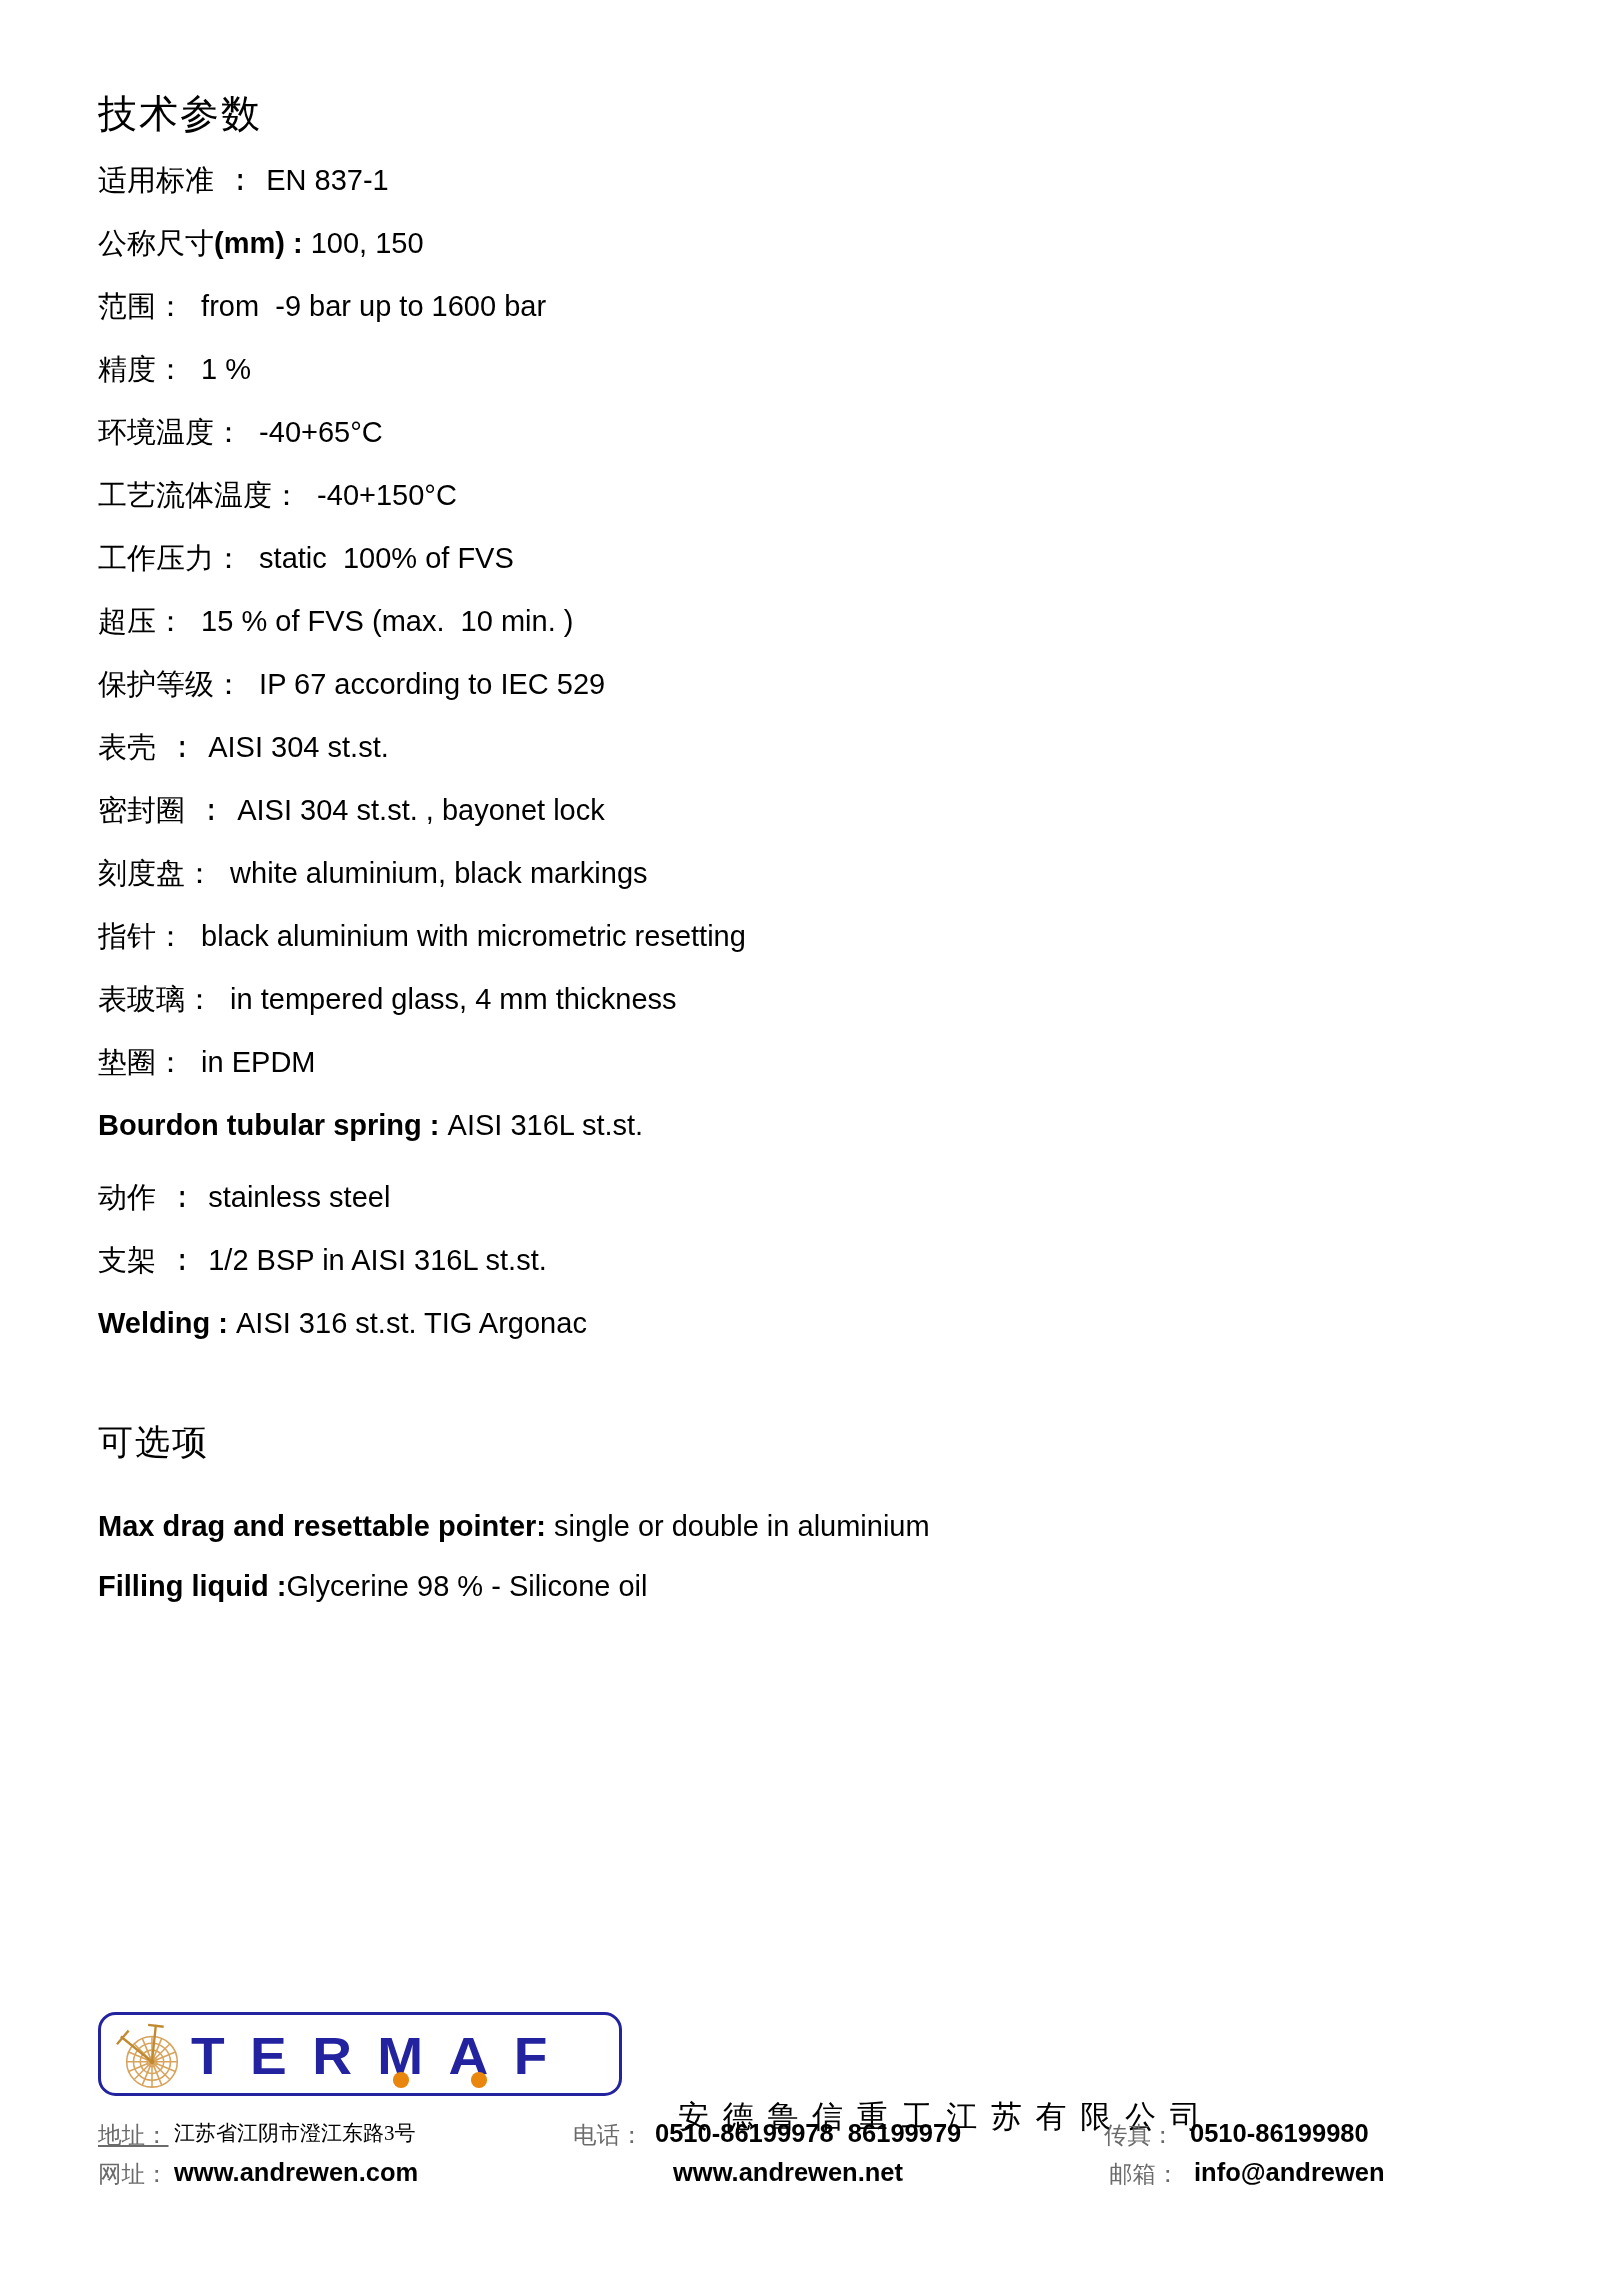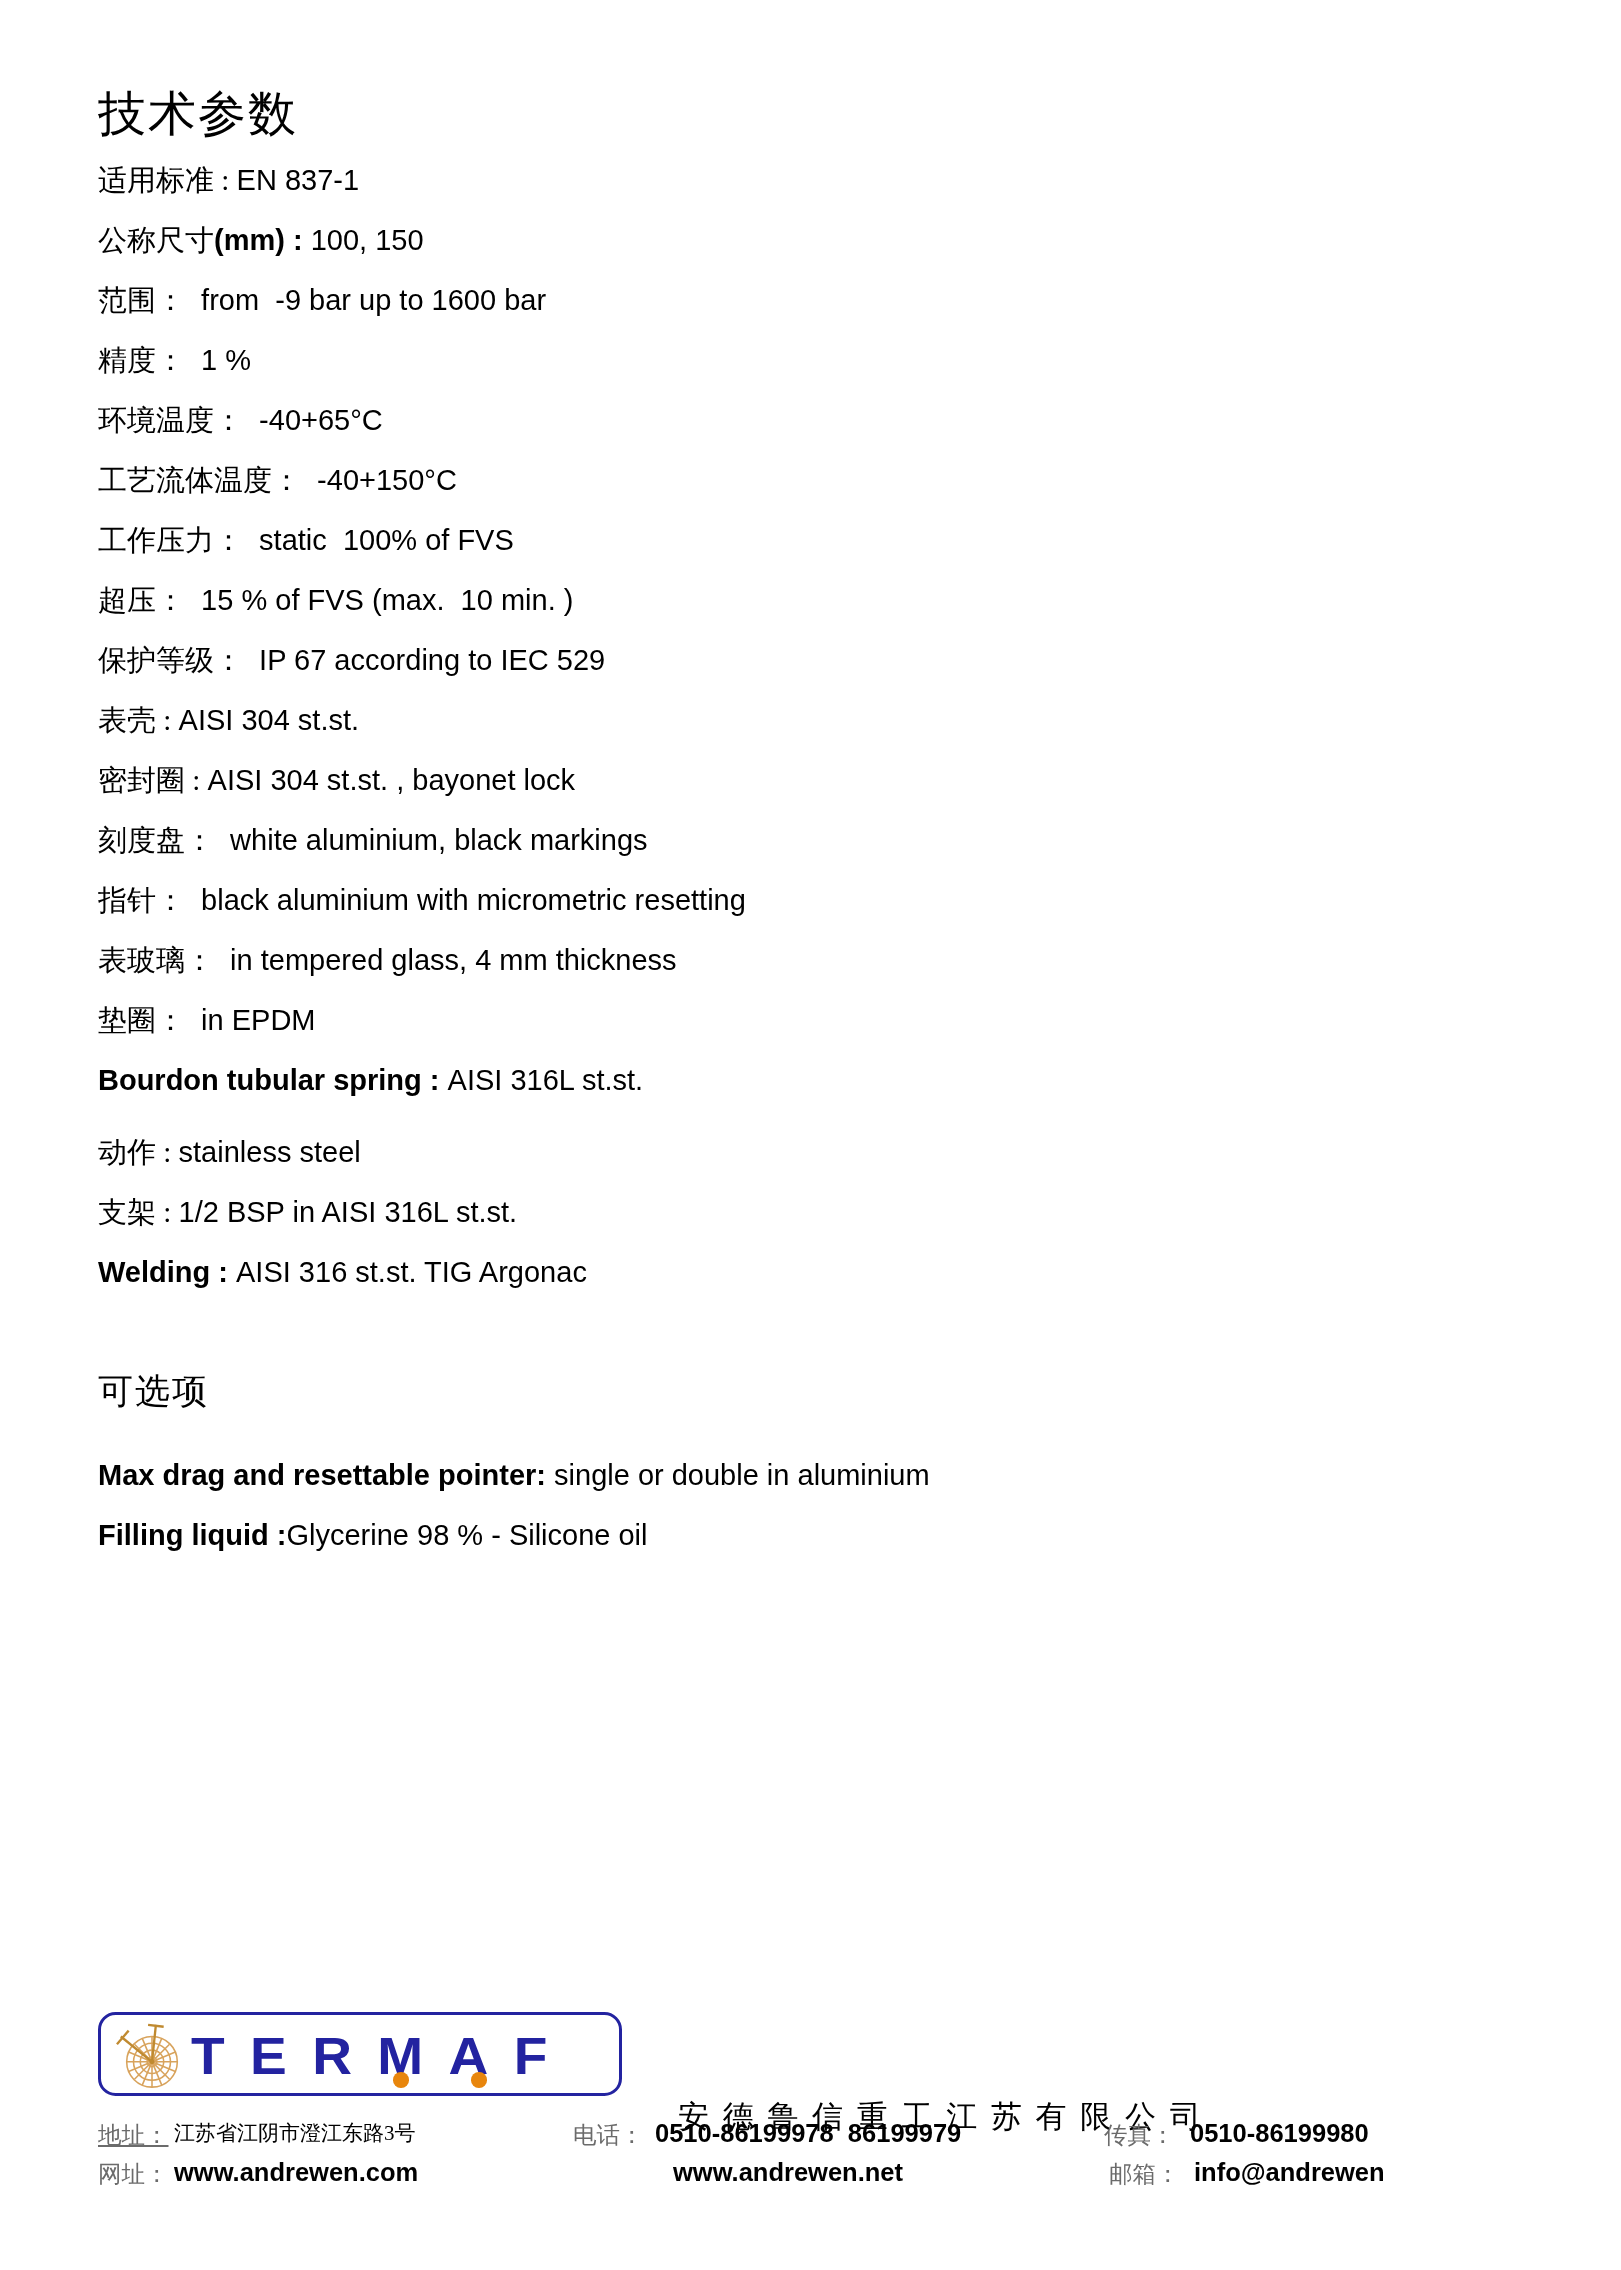--- a/index.html
+++ b/index.html
@@ -12,34 +12,34 @@
     color:#000;
   }
   .content{
     position:absolute;
     left:98px;
     top:88px;
     right:39px;
   }
   .doc-title{
     font-family:"Liberation Serif","DejaVu Serif",serif;
-    font-size:48px;
+    font-size:39px;
     line-height:51px;
     margin:0 0 10.8px 0;
     font-weight:500;
     letter-spacing:2px;
   }
   .line{
     font-size:29px;
     line-height:60px;
     white-space:pre-wrap;
   }
   .line.gap-before{margin-top:12.7px;}
   .line.indent{padding-left:196px;}
-  .cjk{font-family:Liberation Serif, serif;}
+  .cjk{font-family:Liberation Mono, monospace;}
   .sans{font-family:"Liberation Sans","DejaVu Sans",sans-serif;}
   .sans-bold{font-family:"Liberation Sans","DejaVu Sans",sans-serif;font-weight:bold;}
   .options-title{
     font-family:"Liberation Serif","DejaVu Serif",serif;
     font-size:35px;
     line-height:45px;
     font-weight:500;
     margin:67px 0 31px 0;
     letter-spacing:2px;
   }

